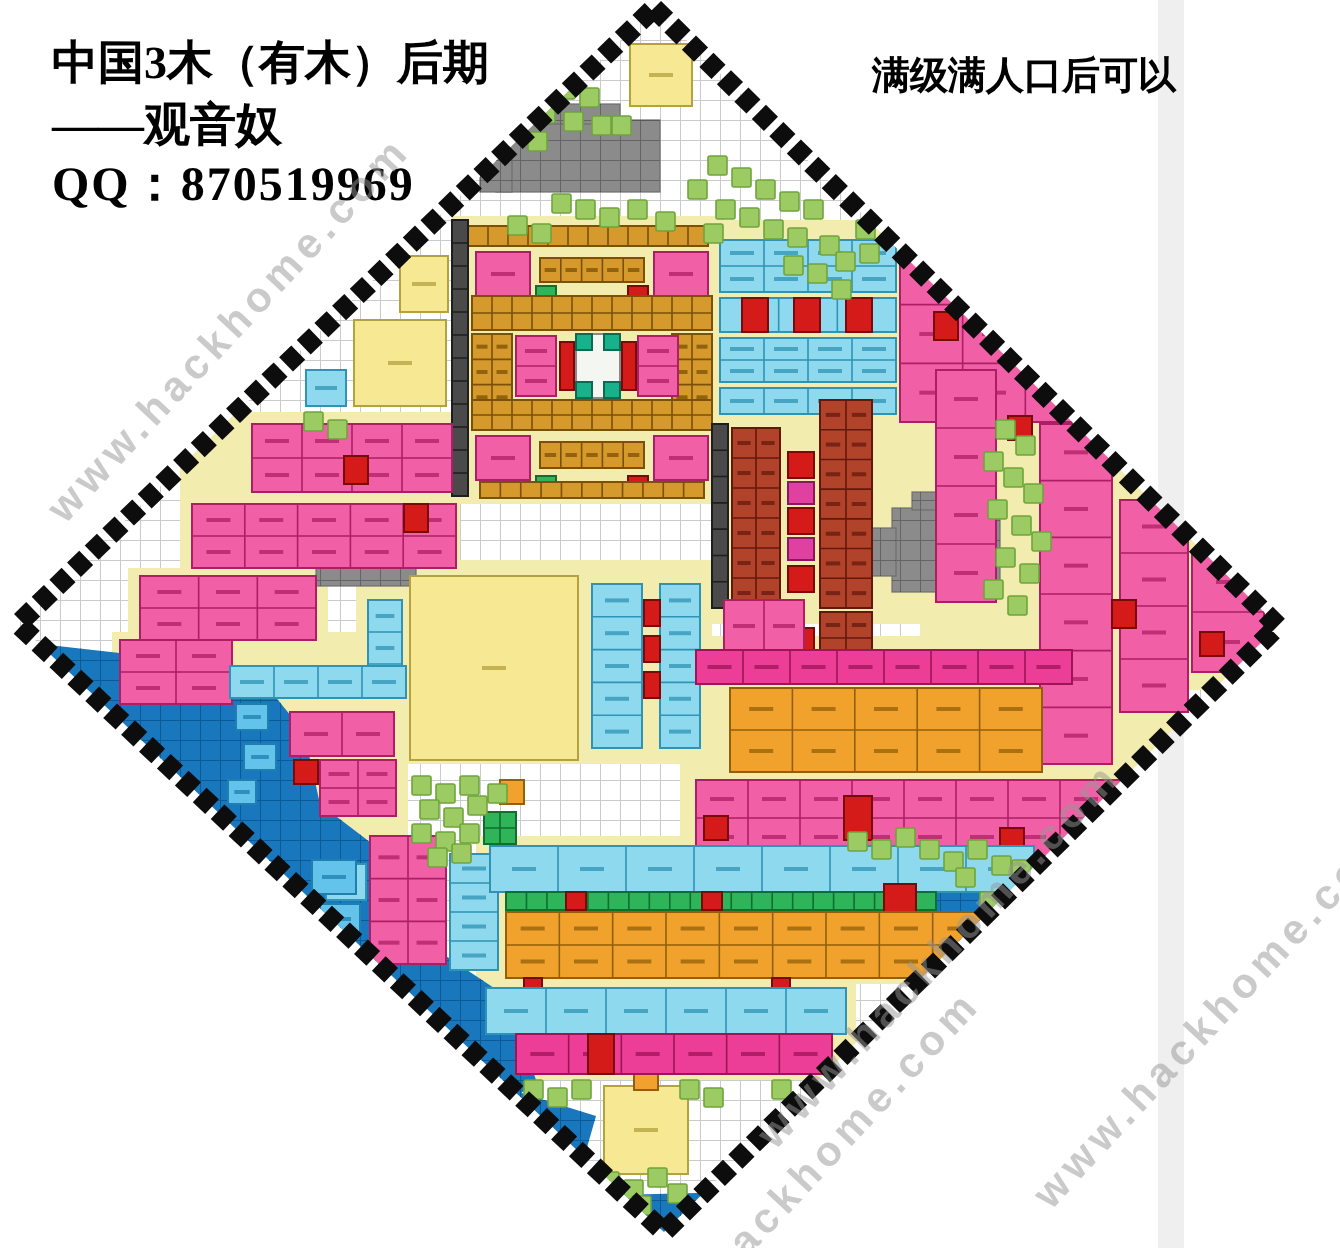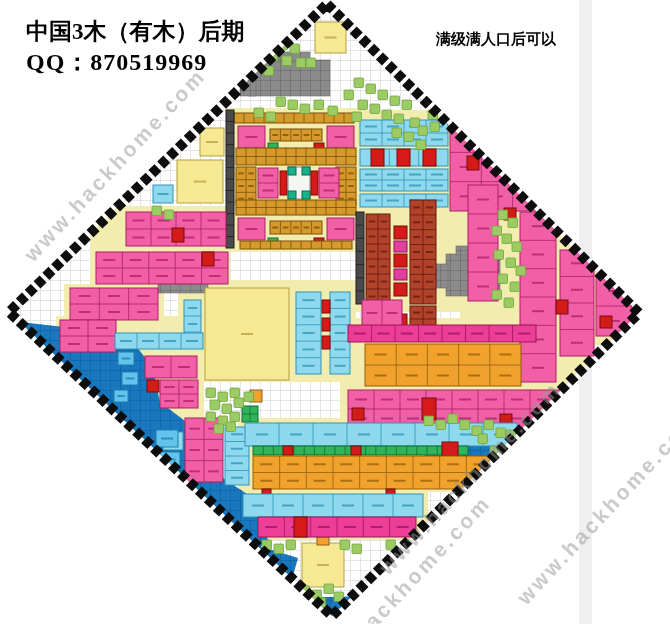--- a/index.html
+++ b/index.html
@@ -5,21 +5,21 @@
   html,body{margin:0;padding:0;background:#ffffff;}
   body{width:670px;height:624px;overflow:hidden;position:relative;
        font-family:"Liberation Serif","DejaVu Serif",serif;}
   .stage{position:absolute;inset:0;width:592px;height:624px;}
   .edge-strip{position:absolute;top:0;right:0;width:13px;height:624px;background:#efefef;}
   .map-wrap{position:absolute;left:0;top:0;width:670px;height:624px;}
   .txt-left{position:absolute;left:26px;top:16px;color:#000;font-weight:bold;
             font-size:23px;line-height:31px;white-space:nowrap;}
   .txt-left .qq{font-size:24px;letter-spacing:1px;}
   .txt-right{position:absolute;left:436px;top:24px;color:#000;font-weight:bold;
-             font-size:15px;line-height:30px;white-space:nowrap;}
+             font-size:19px;line-height:30px;white-space:nowrap;}
   .wm{position:absolute;color:rgba(150,150,150,0.5);font-size:21px;font-weight:bold;
       letter-spacing:3px;white-space:nowrap;transform:translate(-50%,-50%) rotate(-47deg);
       font-family:"Liberation Sans","DejaVu Sans",sans-serif;pointer-events:none;}
 </style>
 </head>
 <body>
 
 <div class="stage">
 
   <div class="edge-strip"></div>
@@ -576,20 +576,21 @@
             <rect x="316" y="598" width="9.5" height="9.5" rx="1" fill="#9CCB63" stroke="#6FA43C" stroke-width="0.8"></rect>
             <rect x="334" y="592" width="9.5" height="9.5" rx="1" fill="#9CCB63" stroke="#6FA43C" stroke-width="0.8"></rect>
           </g>
       </g>
       <polygon id="dia-border" points="327,4 639,313 332,616 9,312" fill="none" stroke="#0D0D0D" stroke-width="10" stroke-dasharray="8.5 3.8"></polygon>
     </svg>
   </div>
 
   <div class="txt-left">
     <div>中国3木（有木）后期</div>
+    <div>——观音奴</div>
     <div class="qq">QQ：870519969</div>
   </div>
 
   <div class="txt-right">
     <div>满级满人口后可以</div>
   </div>
 
   <div id="wm-holder">
       <div class="wm" style="left: 115px; top: 165px;">www.hackhome.com</div>
       <div class="wm" style="left: 470px; top: 478px;">www.hackhome.com</div>

